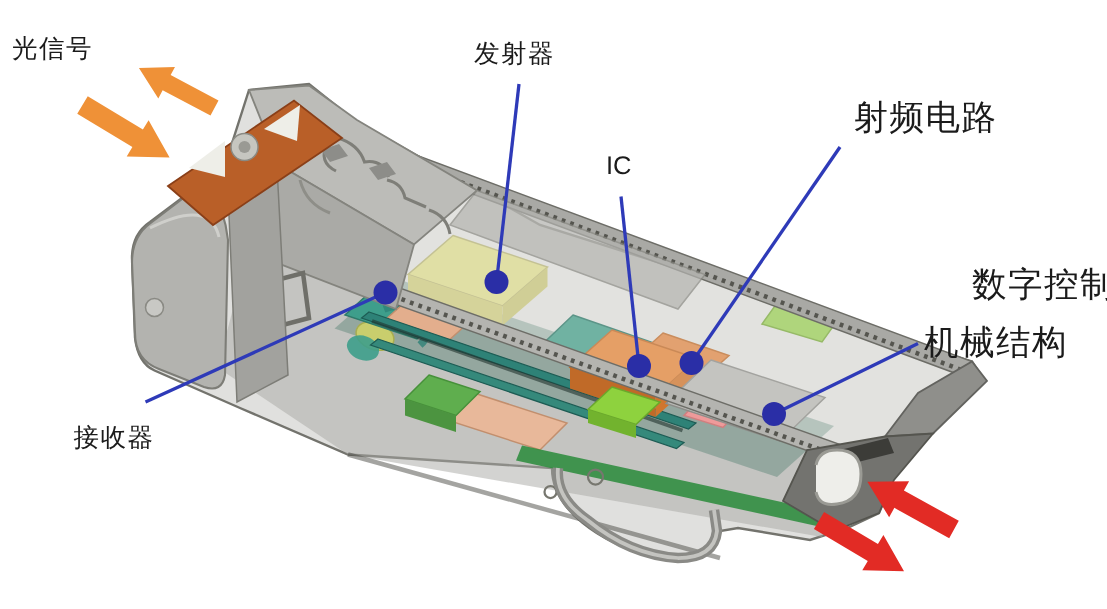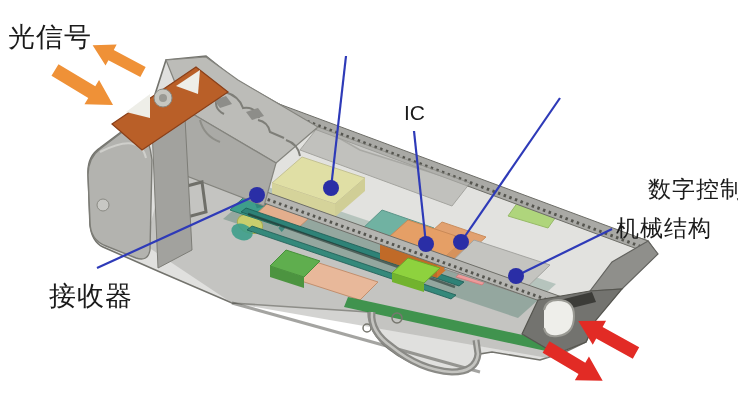--- a/index.html
+++ b/index.html
@@ -15,27 +15,27 @@
     position:relative;
     width:738px;height:406px;
     background:var(--bg);
     overflow:hidden;
     font-family:"Liberation Sans", sans-serif;
   }
   .art{position:absolute;left:0;top:0;}
   .lbl{
     position:absolute;
     color:var(--c-text);
-    font-size:27px;
+    font-size:17px;
     letter-spacing:1px;
     white-space:nowrap;
     line-height:1;
   }
   .lbl.small{font-size:23px;}
-  .lbl.latin{font-size:21px;letter-spacing:0;}
+  .lbl.latin{font-size:17px;letter-spacing:0;}
   .leader{stroke:var(--c-line);stroke-width:2.2;fill:none;}
   .dot{fill:var(--c-dot);}
   .arrow-opt{fill:var(--c-opt);}
   .arrow-elec{fill:var(--c-elec);}
 </style>
 </head>
 <body>
 
 <div class="stage">
 
@@ -180,17 +180,19 @@
       <use href="#arr" class="arrow-opt" transform="translate(143,72) rotate(-152.1) scale(0.95)"></use>
       <use href="#arr" class="arrow-opt" transform="translate(55,70) rotate(31.1) scale(1.13)"></use>
     </g>
     <g>
       <use href="#arr" class="arrow-elec" transform="translate(636,353) rotate(-151.1) scale(1.1)"></use>
       <use href="#arr" class="arrow-elec" transform="translate(546,347) rotate(30.8) scale(1.1)"></use>
     </g>
   </svg>
 
   <div class="lbl" style="left:8px;top:24px;">光信号</div>
+  <div class="lbl" style="left:316px;top:27px;">发射器</div>
   <div class="lbl latin" style="left:404px;top:102px;">IC</div>
+  <div class="lbl small" style="left:569px;top:67px;">射频电路</div>
   <div class="lbl small" style="left:628px;top:178px;margin-left:20px;">数字控制</div>
   <div class="lbl small" style="left:616px;top:217px;">机械结构</div>
   <div class="lbl" style="left:49px;top:283px;">接收器</div>
 </div>
 
 </body></html>

